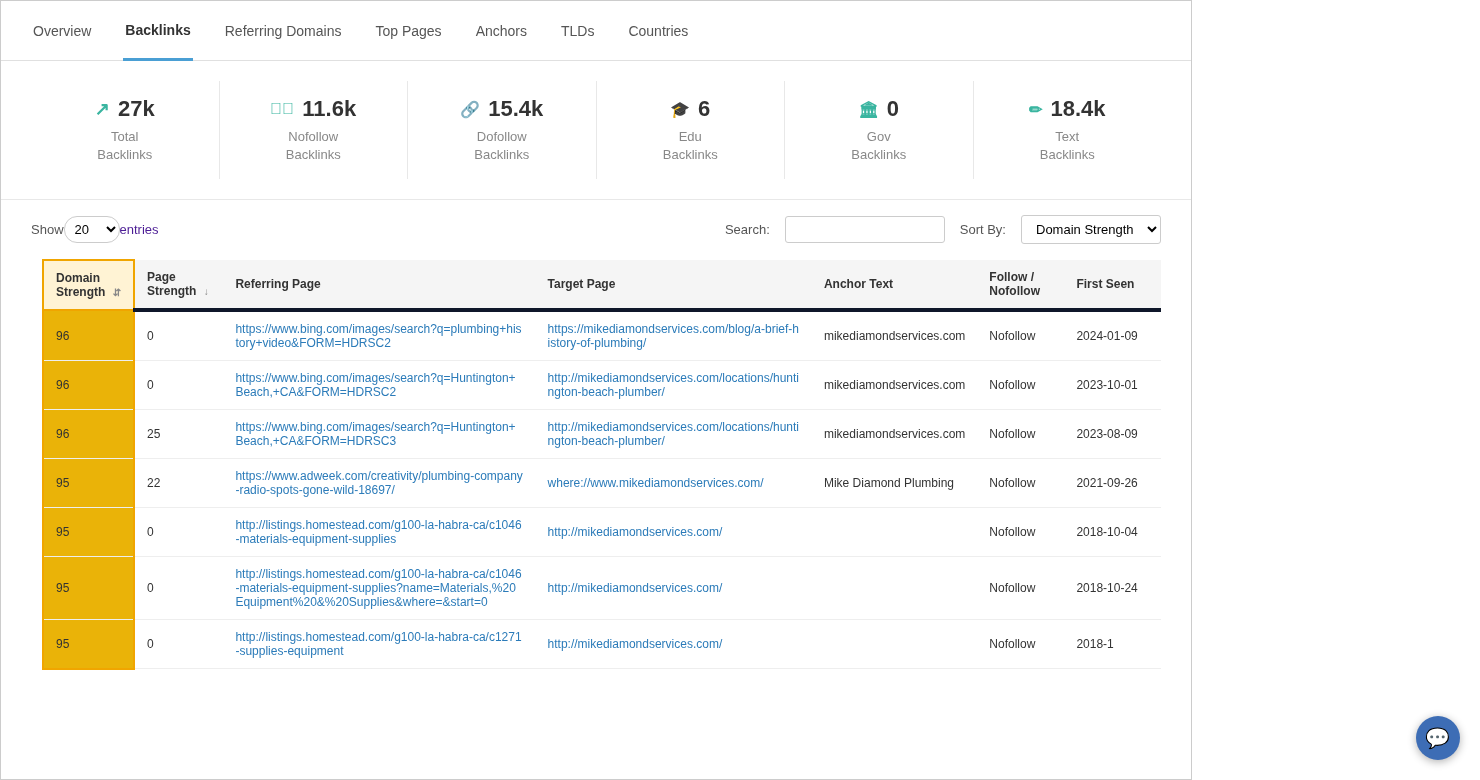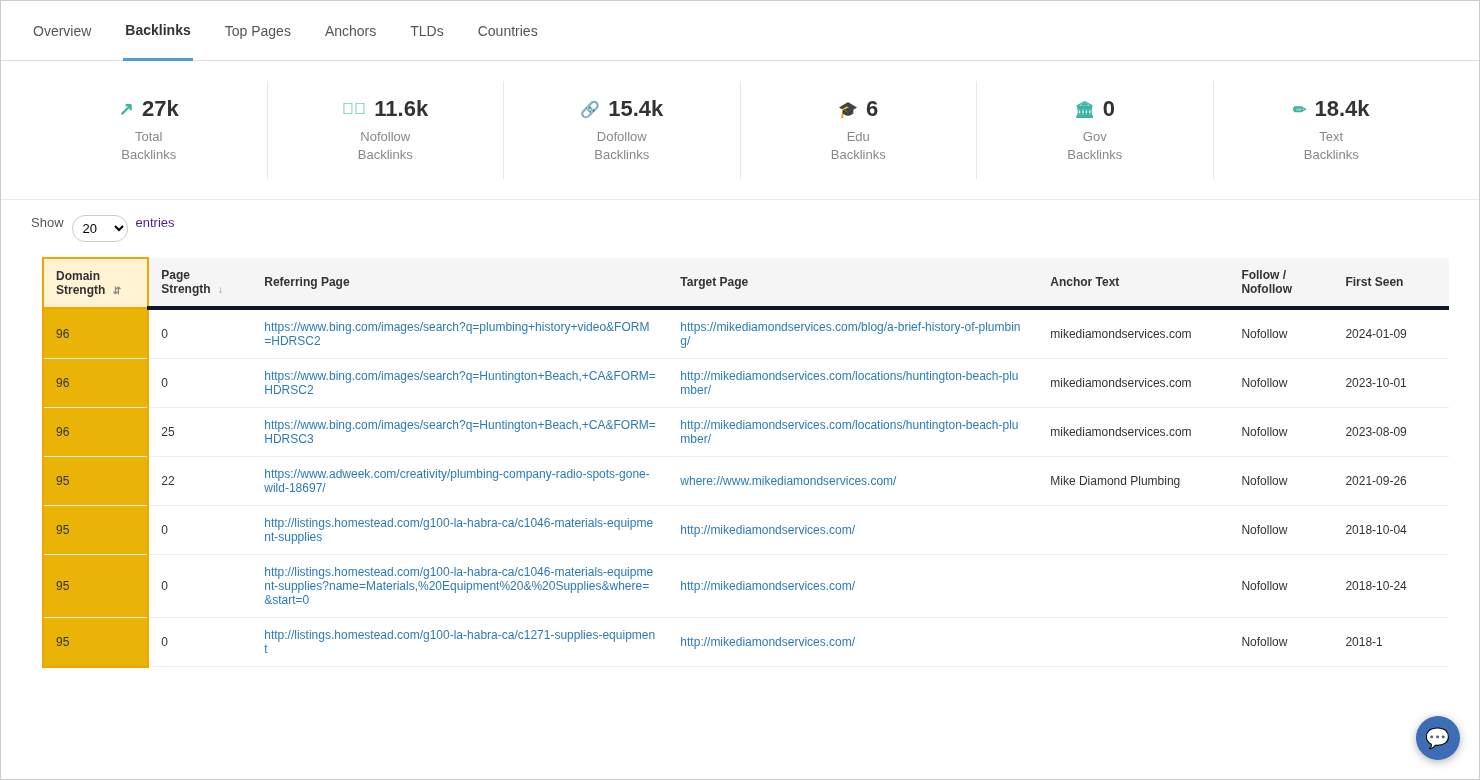--- a/index.html
+++ b/index.html
@@ -1,35 +1,35 @@
 <!DOCTYPE html>
 <html><head>
   <meta charset="utf-8">
   <style>
     * { box-sizing: border-box; margin: 0; padding: 0; }
     body { font-family: -apple-system, BlinkMacSystemFont, 'Segoe UI', Arial, sans-serif; font-size: 13px; background: #fff; color: #333; }
     
-    .container { width: 1480px; min-height: 780px; background: #fff; border: 1px solid #ccc; overflow: hidden; }
+    .container { width: 1192px; min-height: 780px; background: #fff; border: 1px solid #ccc; overflow: hidden; }
     
     
     .nav-tabs { display: flex; align-items: center; padding: 0 30px; border-bottom: 1px solid #e0e0e0; gap: 30px; height: 60px; }
     .nav-tab { font-size: 14px; color: #555; cursor: pointer; padding: 0 2px; height: 100%; display: flex; align-items: center; text-decoration: none; white-space: nowrap; }
     .nav-tab.active { color: #333; font-weight: 600; border-bottom: 3px solid #4a9fd4; margin-bottom: -1px; }
     
     
     .stats-row { display: flex; padding: 20px 30px; border-bottom: 1px solid #e8e8e8; }
     .stat-card { flex: 1; text-align: center; padding: 15px 10px; border-right: 1px solid #e8e8e8; }
     .stat-card:last-child { border-right: none; }
     .stat-value { font-size: 22px; font-weight: 600; color: #333; display: flex; align-items: center; justify-content: center; gap: 8px; }
     .stat-icon { color: #3ab5a0; font-size: 18px; }
     .stat-label { font-size: 13px; color: #888; margin-top: 6px; line-height: 1.4; }
     
     
     .controls-row { display: flex; align-items: center; padding: 15px 30px; gap: 10px; }
-    .controls-left { display: flex; gap: 8px; font-size: 13px; color: #555; }
+    .controls-left { display: flex; align-items: center; font-size: 13px; color: #555; }
     .controls-right { margin-left: auto; display: flex; align-items: center; gap: 15px; }
     .show-select { border: 1px solid #ccc; border-radius: 13px; padding: 4px 6px; font-size: 13px; background: #fff; }
     .search-label { font-size: 13px; color: #555; }
     .search-input { border: 1px solid #ccc; border-radius: 3px; padding: 5px 10px; font-size: 13px; width: 160px; }
     .sort-label { font-size: 13px; color: #555; }
     .sort-select { border: 1px solid #ccc; border-radius: 3px; padding: 5px 10px; font-size: 13px; background: #fff; }
     
     
     .table-wrapper { padding: 0 30px; overflow-x: auto; margin-left: 11px; }
     table { width: 100%; border-collapse: collapse; }
@@ -60,20 +60,21 @@
     .entries-text { font-size: 13px; color: #4c1d95; }
   </style>
 </head>
 <body>
 
 <div class="container">
 
   <nav class="nav-tabs">
     <a class="nav-tab">Overview</a>
     <a class="nav-tab active">Backlinks</a>
+    <a class="nav-tab">Referring Domains</a>
     <a class="nav-tab">Top Pages</a>
     <a class="nav-tab">Anchors</a>
     <a class="nav-tab">TLDs</a>
     <a class="nav-tab">Countries</a>
   </nav>
 
   <div class="stats-row">
     <div class="stat-card">
       <div class="stat-value">
         <span class="stat-icon" style="color:#3ab5a0;">↗</span>
@@ -121,20 +122,30 @@
   <div class="controls-row">
     <div class="controls-left">
       <span>Show</span>
       <select class="show-select">
         <option>10</option>
         <option selected="">20</option>
         <option>50</option>
         <option>100</option>
       </select>
       <span class="entries-text">entries</span>
+    </div>
+    <div class="controls-right">
+      <span class="search-label">Search:</span>
+      <input class="search-input" type="text" value="" style="">
+      <span class="sort-label">Sort By:</span>
+      <select class="sort-select">
+        <option selected="">Domain Strength</option>
+        <option>Page Strength</option>
+        <option>First Seen</option>
+      </select>
     </div>
   </div>
 
   <div class="table-wrapper">
     <table>
       <thead>
         <tr>
           <th class="col-domain-strength highlight-col sortable">Domain<br>Strength <span class="sort-icon">⇵</span></th>
           <th class="col-page-strength sortable">Page<br>Strength <span class="sort-icon">↓</span></th>
           <th class="col-referring">Referring Page</th>

